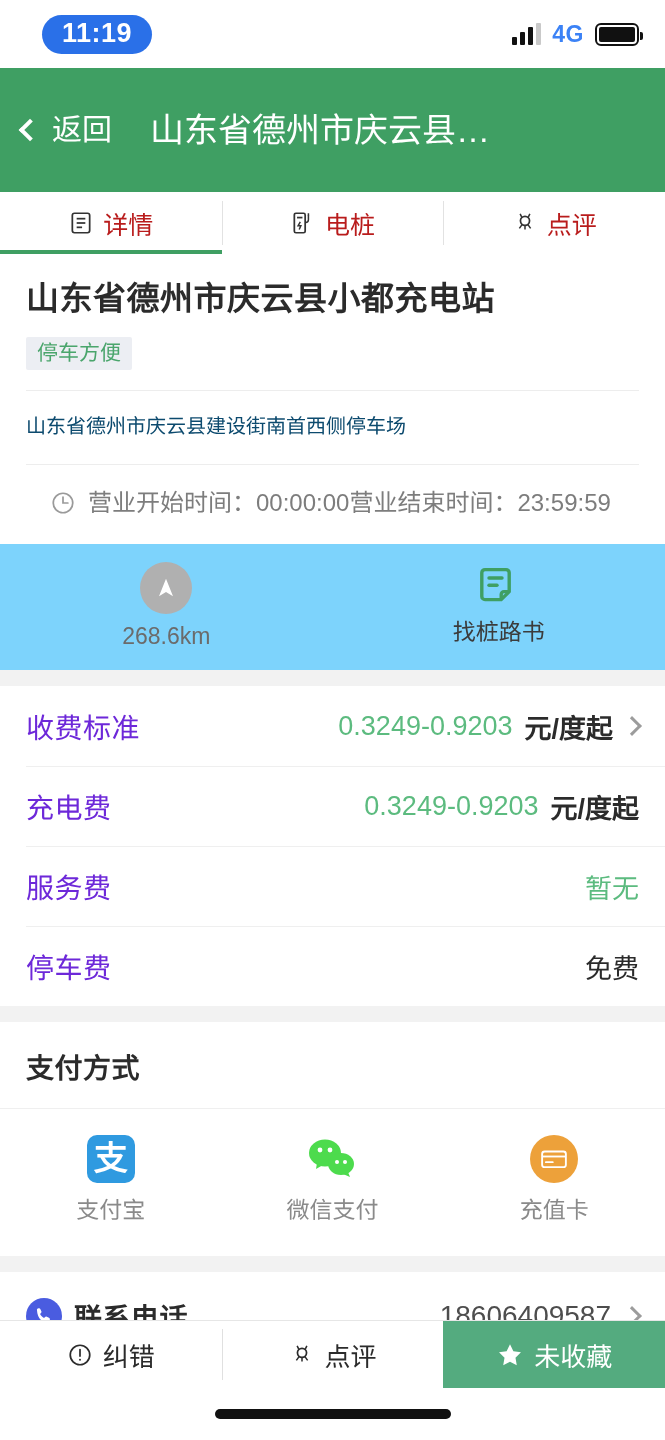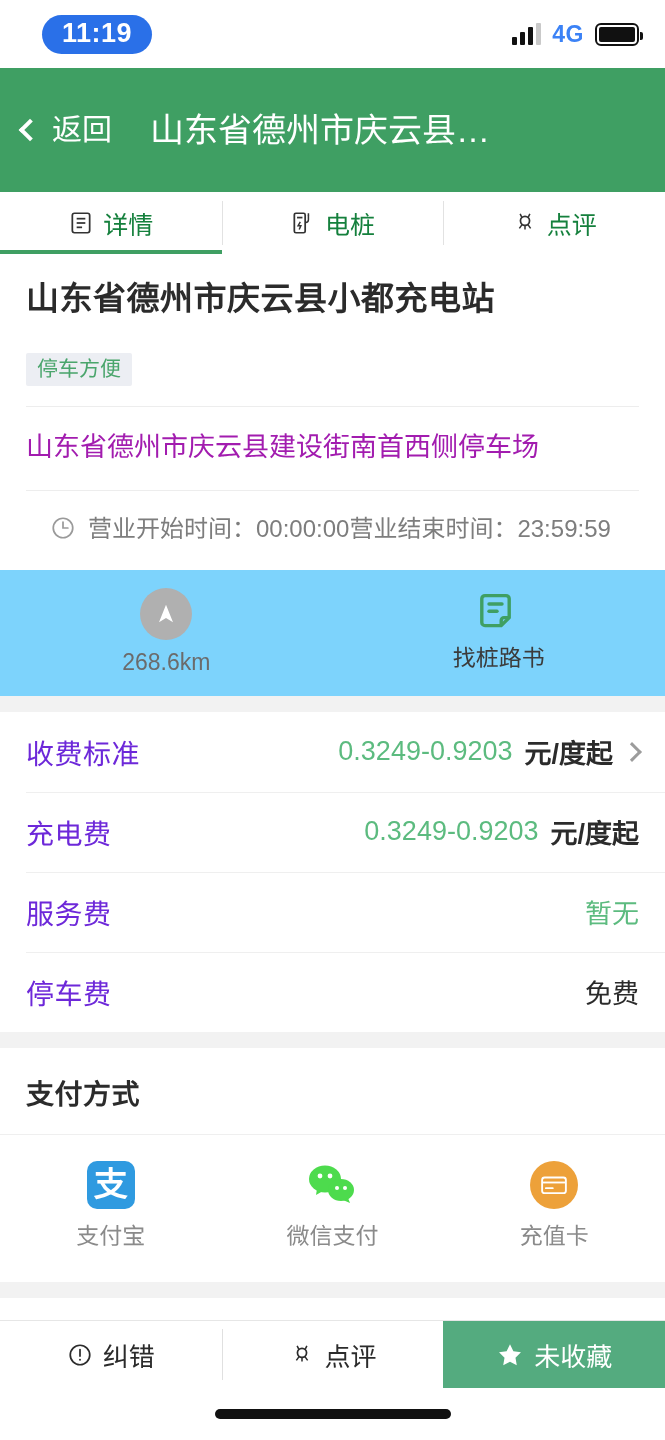--- a/index.html
+++ b/index.html
@@ -124,21 +124,21 @@
     height: 62px;
     flex: 0 0 auto;
   }
   .tab {
     flex: 1;
     display: flex;
     align-items: center;
     justify-content: center;
     gap: 9px;
     font-size: 25px;
-    color: #15803d;
+    color: #b91c1c;
     position: relative;
     cursor: pointer;
   }
   .tab + .tab::before {
     content: "";
     position: absolute;
     left: 0; top: 9px; bottom: 9px;
     width: 1px;
     background: #e2e2e2;
   }
@@ -173,27 +173,26 @@
   }
   .tag-row { margin-top: 18px; }
   .tag {
     display: inline-block;
     background: #eceef3;
     color: #4aa56c;
     font-size: 21px;
     padding: 5px 11px 7px;
     line-height: 1;
     border-radius: 2px;
-    margin-top: 16px;
   }
   .hairline { height: 1px; background: #ededed; margin: 0 26px; }
   .address-row {
     padding: 22px 26px 24px;
-    font-size: 27px;
-    color: #a21caf;
+    font-size: 20px;
+    color: #0c4a6e;
     line-height: 1.35;
   }
   .hours-row {
     padding: 22px 26px 26px;
     display: flex;
     align-items: center;
     gap: 12px;
     font-size: 24px;
     color: #7d7d7d;
     line-height: 1.3;

